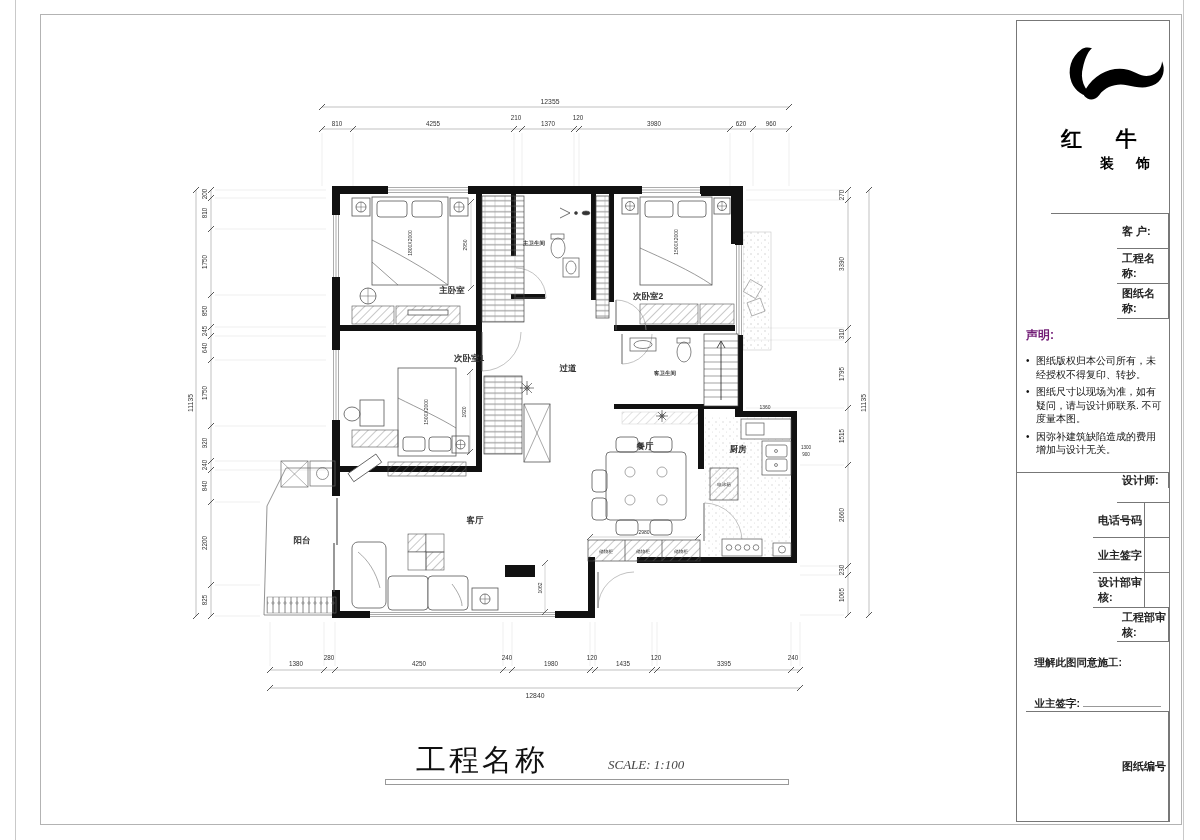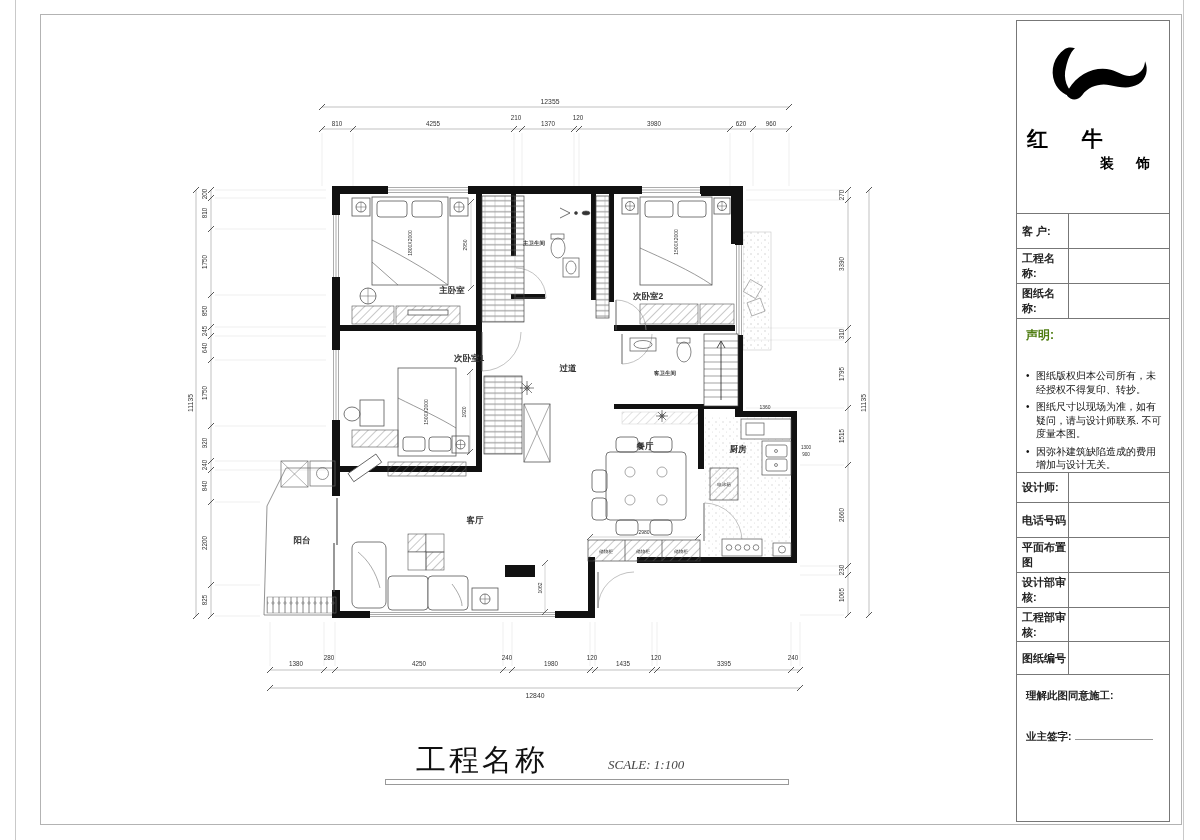--- a/index.html
+++ b/index.html
@@ -3,40 +3,40 @@
 <meta charset="utf-8">
 <style>
   html,body{margin:0;padding:0;background:#fff;}
   .sheet{position:relative;width:1200px;height:840px;background:#fff;overflow:hidden;
          font-family:"Liberation Sans","DejaVu Sans",sans-serif;color:#111;}
   .frame-line{position:absolute;background:#c9c9c9;}
   .inner-frame{position:absolute;left:40px;top:14px;width:1142px;height:811px;
                border:1px solid #b3b3b3;box-sizing:border-box;}
   
   .tb{position:absolute;left:1016px;top:20px;width:154px;height:802px;border:1px solid #777;
-      box-sizing:border-box;display:flex;flex-direction:column;background:#fff;}
+      box-sizing:border-box;display:flex;flex-direction:column;background:#fff;align-items:flex-end;}
   .tb-row{border-bottom:1px solid #777;display:flex;box-sizing:border-box;flex:none;}
   .tb-row:last-child{border-bottom:none;flex:1;}
   .tb-lab{width:52px;border-right:1px solid #777;display:flex;align-items:center;
           padding-left:5px;font-size:11px;font-weight:700;box-sizing:border-box;color:#222;}
   .tb-val{flex:1;}
   .h-logo{height:193px;flex-direction:column;align-items:center;border-bottom:1px solid #777;}
   .h-f{height:35px;}
   .h-st{height:154px;}
   .h-ct{height:66px;}
-  .h-r1{height:30px;}
+  .h-r1{height:30px;flex-direction:column;}
   .h-r{height:35px;gap:24px;}
   .h-r2{height:34px;}
   .h-r3{height:33px;}
   .brand-main{font-size:21px;font-weight:700;letter-spacing:14px;margin-top:4px;
               margin-left:10px;align-self:flex-start;color:#000;}
   .brand-sub{font-size:14px;font-weight:700;letter-spacing:9px;align-self:flex-end;
              margin-right:10px;margin-top:2px;color:#000;}
   .st-cell{display:block;padding:8px 7px 0 9px;}
-  .st-head{font-size:12px;font-weight:700;margin-bottom:25px;color:#4d7c0f;}
+  .st-head{font-size:12px;font-weight:700;margin-bottom:10px;color:#701a75;}
   .st-item{font-size:10px;line-height:1.35;color:#111;display:flex;margin-bottom:4px;}
   .st-item .bullet{width:10px;flex:none;}
   .ct-cell{display:block;padding:8px 6px 0 8px;}
   .ct-head{font-size:15px;font-weight:700;letter-spacing:4px;color:#000;}
   .ct-val{font-size:13px;font-weight:700;margin-top:9px;margin-left:26px;color:#111;}
   .sig-cell{display:block;padding:14px 8px 0 9px;font-size:10.5px;font-weight:700;color:#222;}
   .sig-row2{margin-top:26px;}
   .sig-line{display:inline-block;width:78px;height:10px;border-bottom:1px solid #999;margin-left:3px;}
   
   .ft-title{position:absolute;left:416px;top:740px;font-family:"Liberation Serif","DejaVu Serif",serif;
@@ -493,40 +493,40 @@
     </div>
     <div class="tb-row h-r1">
       <div class="tb-lab">设计师:</div>
       <div class="tb-val"></div>
     </div>
     <div class="tb-row h-r">
       <div class="tb-lab">电话号码</div>
       <div class="tb-val"></div>
     </div>
     <div class="tb-row h-r">
-      <div class="tb-lab">平面布置图</div>
+      <div class="tb-lab">业主签字</div>
       <div class="tb-val"></div>
     </div>
     <div class="tb-row h-r">
       <div class="tb-lab">设计部审核:</div>
       <div class="tb-val"></div>
     </div>
     <div class="tb-row h-r2">
       <div class="tb-lab">工程部审核:</div>
-      <div class="tb-val"></div>
-    </div>
-    <div class="tb-row h-r3">
-      <div class="tb-lab">图纸编号</div>
       <div class="tb-val"></div>
     </div>
     <div class="tb-row sig-cell">
       <div>理解此图同意施工:</div>
       <div class="sig-row2">
         <span>业主签字:</span><span class="sig-line"></span>
       </div>
     </div>
+    <div class="tb-row h-r3">
+      <div class="tb-lab">图纸编号</div>
+      <div class="tb-val"></div>
+    </div>
   </div>
 
   <div class="ft-title">工程名称</div>
   <div class="ft-scale">SCALE: 1:100</div>
   <div class="ft-bar"></div>
 
 </div>
 
 </body></html>

